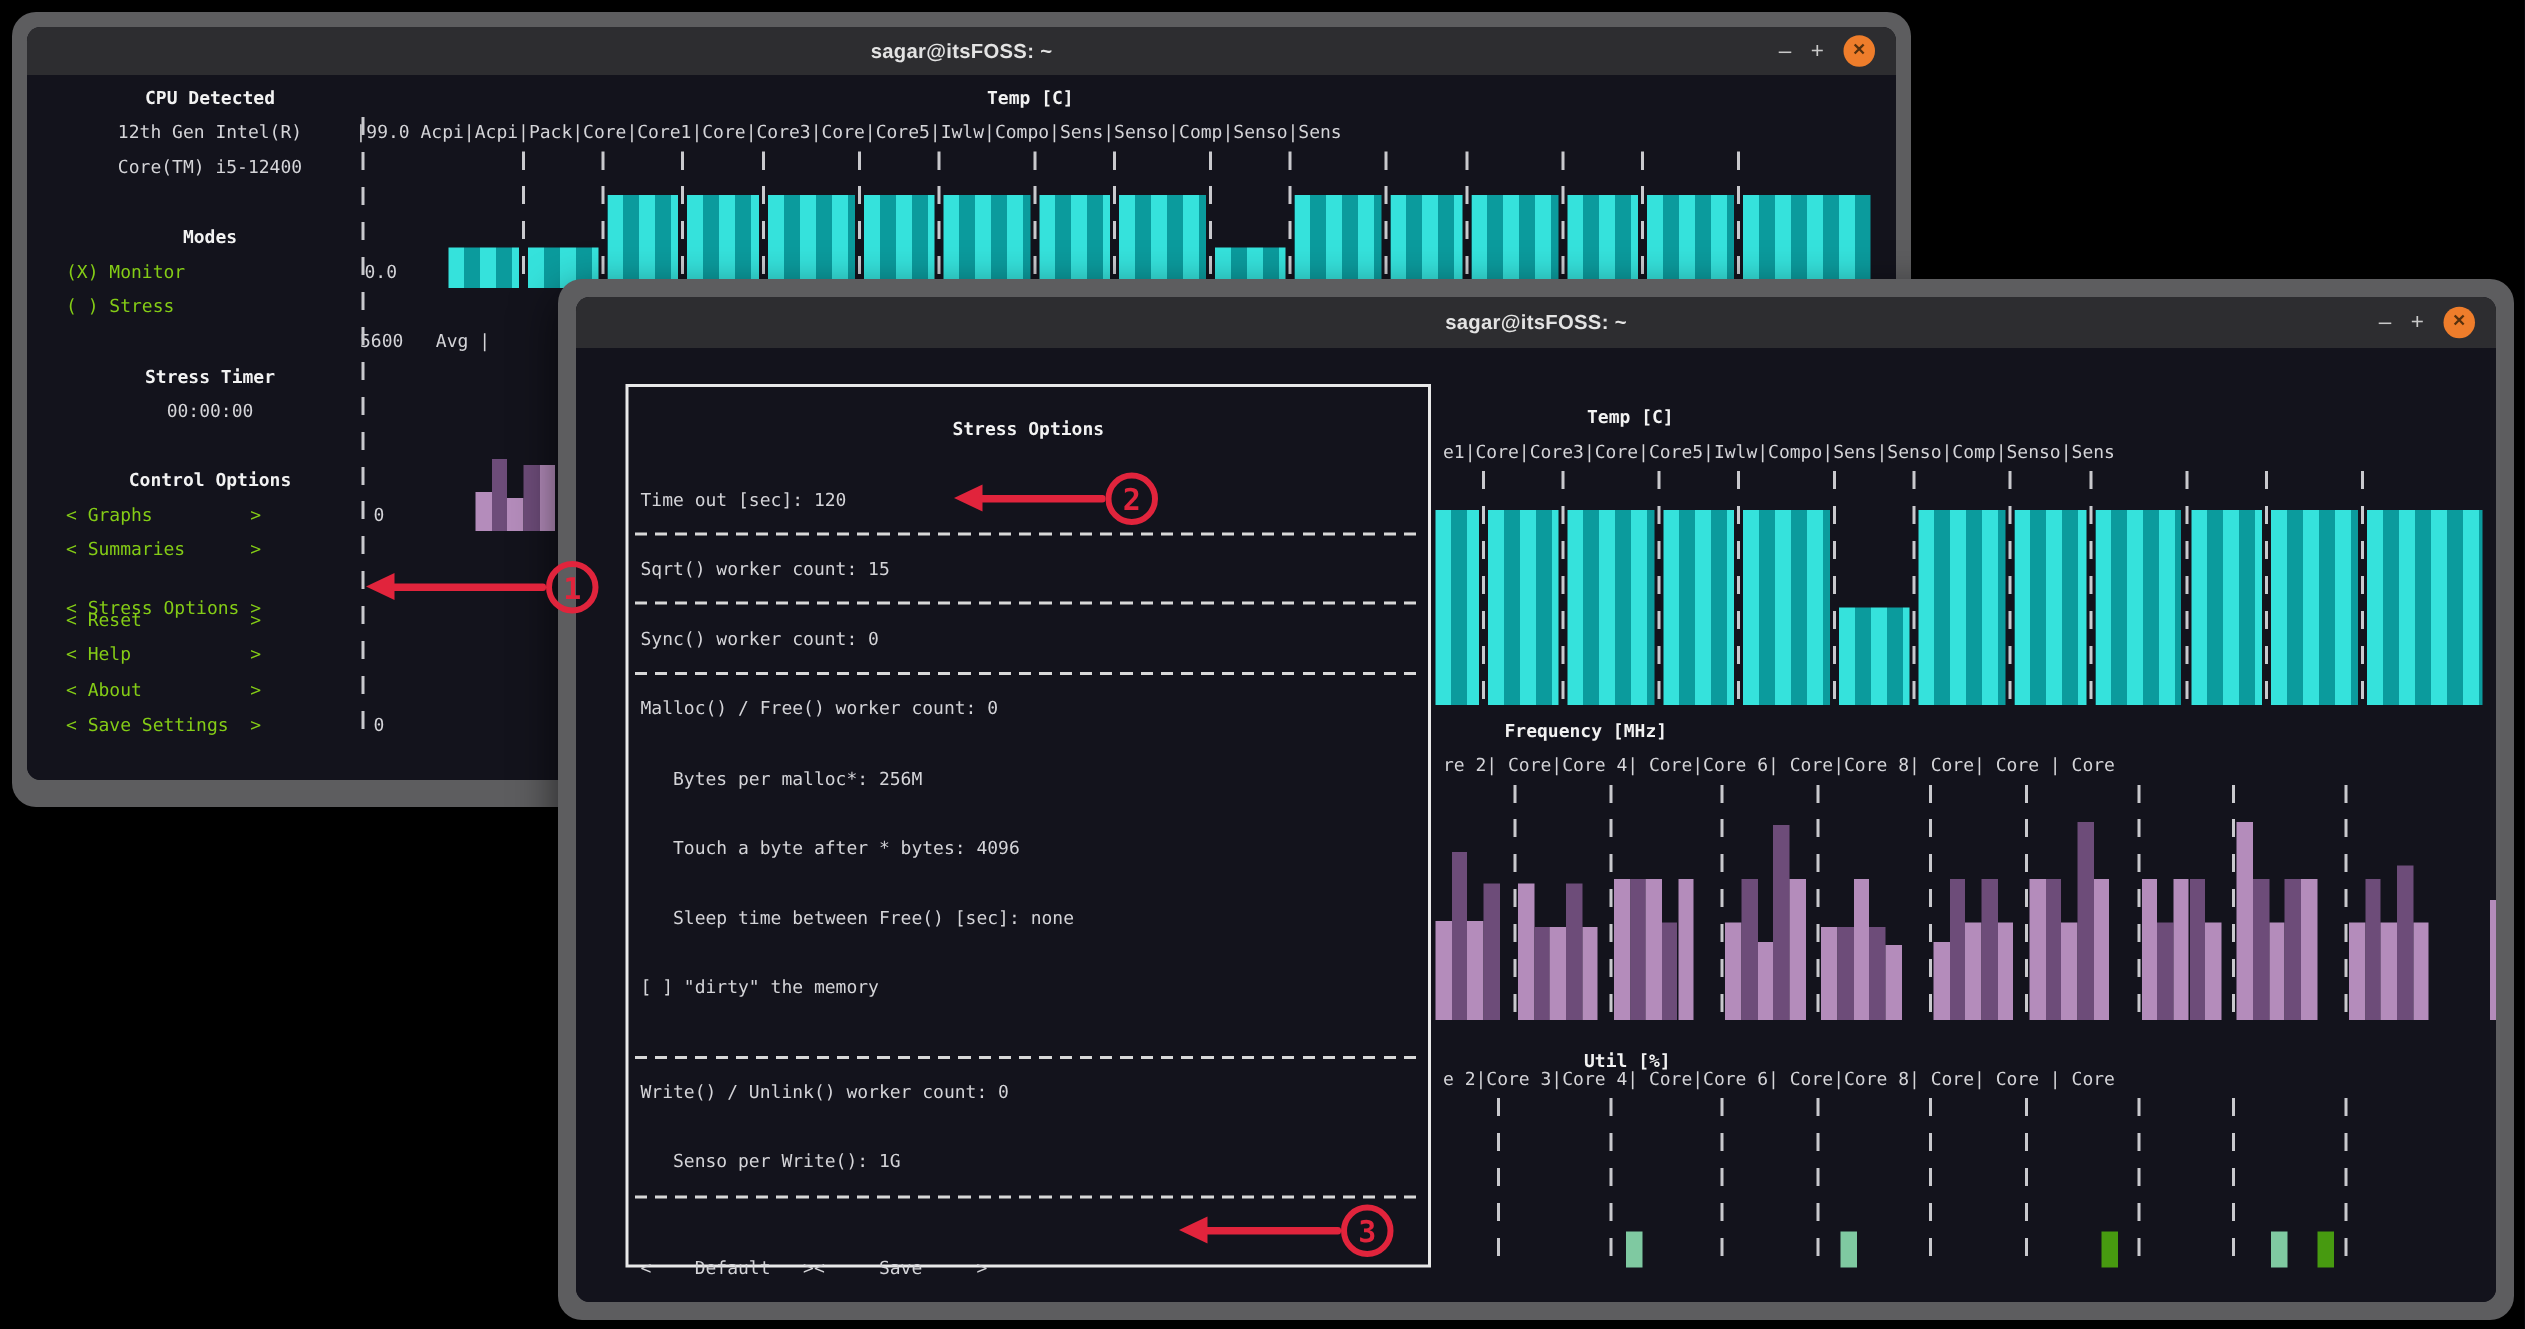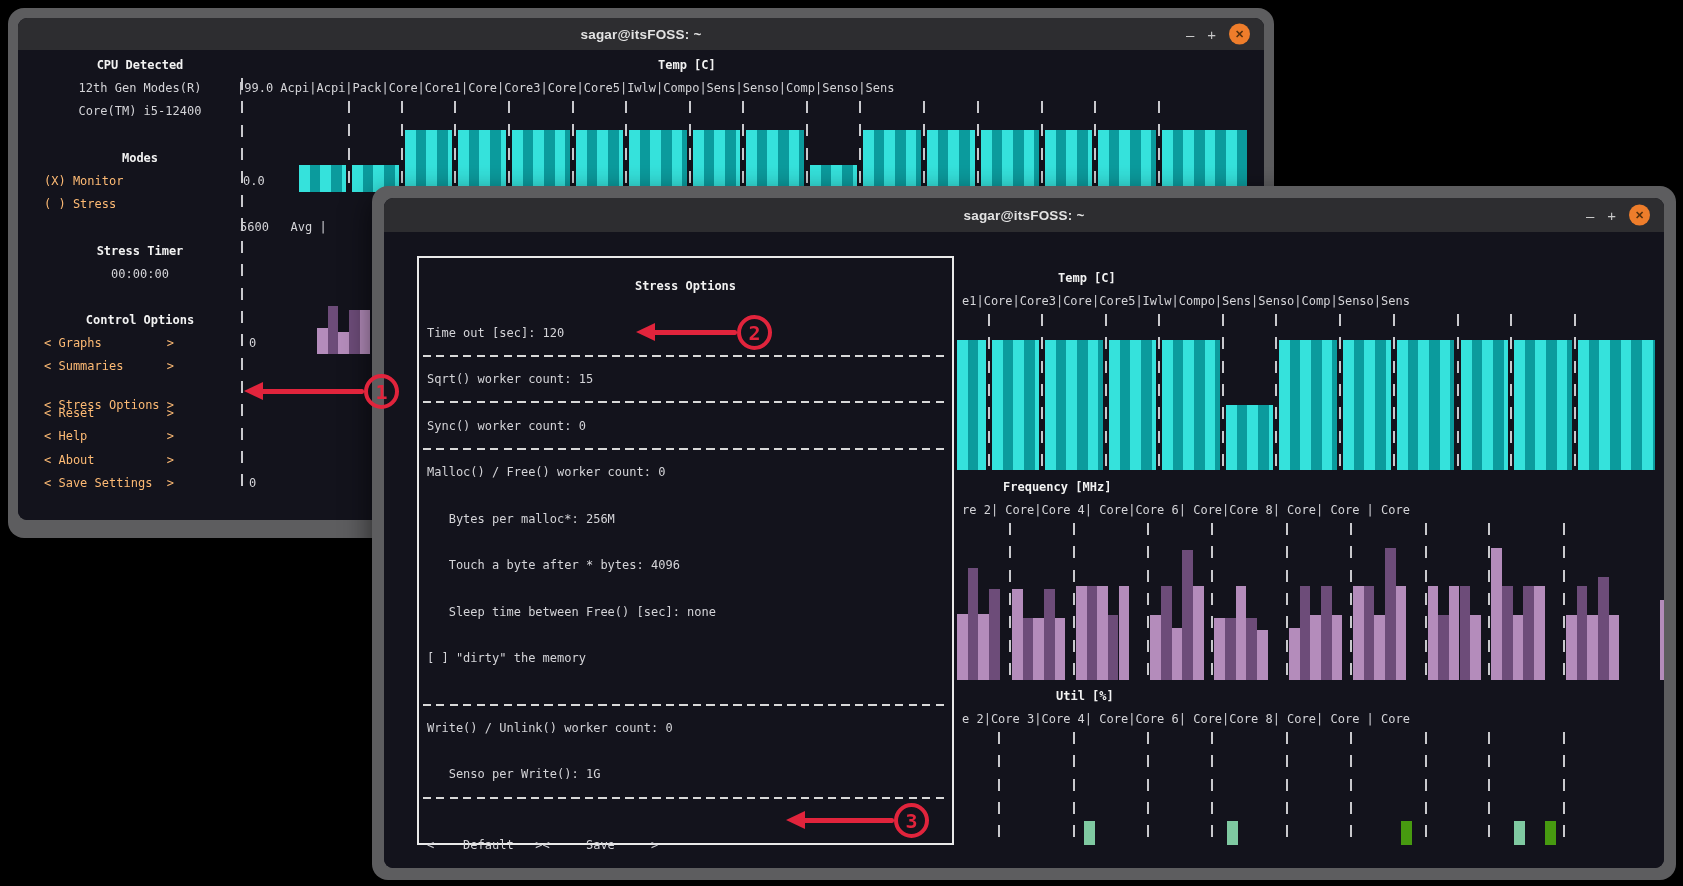--- a/index.html
+++ b/index.html
@@ -14,21 +14,21 @@
   .tb-title{position:absolute;left:0;right:0;text-align:center;top:50%;transform:translateY(-50%);
     color:#e3e3e3;font-size:13.5px;font-weight:700;letter-spacing:.2px;}
   .tb-controls{position:absolute;right:14px;top:50%;transform:translateY(-50%);display:flex;align-items:center;gap:13px;}
   .tb-btn{color:#c9c9c9;font-size:15px;line-height:15px;cursor:default;}
   .tb-btn.close{width:21px;height:21px;border-radius:50%;background:#ee7d2b;display:flex;align-items:center;justify-content:center;}
   .tb-btn.close .x{color:#55300d;font-size:11px;font-weight:700;line-height:11px;}
   .term{position:relative;flex:1;background:#13131c;}
   .mono, .trow{font-family:"DejaVu Sans Mono", monospace;font-size:12px;line-height:23.3px;white-space:pre;}
   .trow{position:absolute;color:#d4d4d8;}
   .trow.bold{font-weight:700;color:#f2f2f2;}
-  .trow.green{color:#fdba74;}
+  .trow.green{color:#84cc16;}
   .prow{left:26px;width:192px;text-align:center;}
   .vsep{position:absolute;width:2px;background:repeating-linear-gradient(180deg,#c9c9cd 0 12px,transparent 12px 23.3px);}
   .cyanbar{position:absolute;}
   .stripe{position:absolute;}
   .dialog{position:absolute;border:2px solid #e9e9e9;background:#13131c;box-sizing:border-box;}
   .dsep{position:absolute;left:4px;right:4px;height:2px;
     background:repeating-linear-gradient(90deg,#d8d8d8 0 8px,transparent 8px 13.5px);}
   .drow{position:absolute;left:8px;color:#d4d4d8;}
   .drow.title{left:0;width:100%;text-align:center;font-weight:700;color:#f2f2f2;}
   .ann-line{position:absolute;height:5px;background:#e1243c;border-radius:2px;z-index:30;}
@@ -49,21 +49,21 @@
         <span class="tb-btn">–</span>
         <span class="tb-btn">+</span>
         <span class="tb-btn close">
           <span class="x">✕</span>
         </span>
       </span>
     </div>
     <div class="term" id="back-term">
 
       <div class="trow bold prow" style="top:4px;">CPU Detected</div>
-      <div class="trow prow" style="top:27px;">12th Gen Modes(R)</div>
+      <div class="trow prow" style="top:27px;">12th Gen Intel(R)</div>
       <div class="trow prow" style="top:50px;">Core(TM) i5-12400</div>
       <div class="trow bold prow" style="top:97px;">Modes</div>
       <div class="trow green" style="left:26px;top:120px;">(X) Monitor</div>
       <div class="trow green" style="left:26px;top:143px;">( ) Stress</div>
       <div class="trow bold prow" style="top:190px;">Stress Timer</div>
       <div class="trow prow" style="top:213px;">00:00:00</div>
       <div class="trow bold prow" style="top:259px;">Control Options</div>
       <div id="back-menu">
           <div class="trow green" style="left: 26px; top: 282px;">&lt; Graphs         &gt;</div>
           <div class="trow green" style="left: 26px; top: 305.3px;">&lt; Summaries      &gt;</div>
@@ -134,21 +134,21 @@
           <span class="x">✕</span>
         </span>
       </span>
     </div>
     <div class="term" id="front-term">
 
       <div class="trow bold" style="left:674px;top:35px;">Temp [C]</div>
       <div class="trow" style="left:578px;top:58px;">e1|Core|Core3|Core|Core5|Iwlw|Compo|Sens|Senso|Comp|Senso|Sens</div>
       <div class="trow bold" style="left:619px;top:244px;">Frequency [MHz]</div>
       <div class="trow" style="left:578px;top:267px;">re 2| Core|Core 4| Core|Core 6| Core|Core 8| Core| Core | Core</div>
-      <div class="trow bold" style="left:672px;top:453px;text-align:right;">Util [%]</div>
+      <div class="trow bold" style="left:672px;top:464px;text-align:right;">Util [%]</div>
       <div class="trow" style="left:578px;top:476px;">e 2|Core 3|Core 4| Core|Core 6| Core|Core 8| Core| Core | Core</div>
       <div id="front-chart-layer">
           <div class="vsep" style="left: 603.64px; top: 82px; height: 156px;"></div>
           <div class="vsep" style="left: 656.92px; top: 82px; height: 156px;"></div>
           <div class="vsep" style="left: 720.856px; top: 82px; height: 156px;"></div>
           <div class="vsep" style="left: 774.136px; top: 82px; height: 156px;"></div>
           <div class="vsep" style="left: 838.072px; top: 82px; height: 156px;"></div>
           <div class="vsep" style="left: 891.352px; top: 82px; height: 156px;"></div>
           <div class="vsep" style="left: 955.288px; top: 82px; height: 156px;"></div>
           <div class="vsep" style="left: 1008.57px; top: 82px; height: 156px;"></div>

